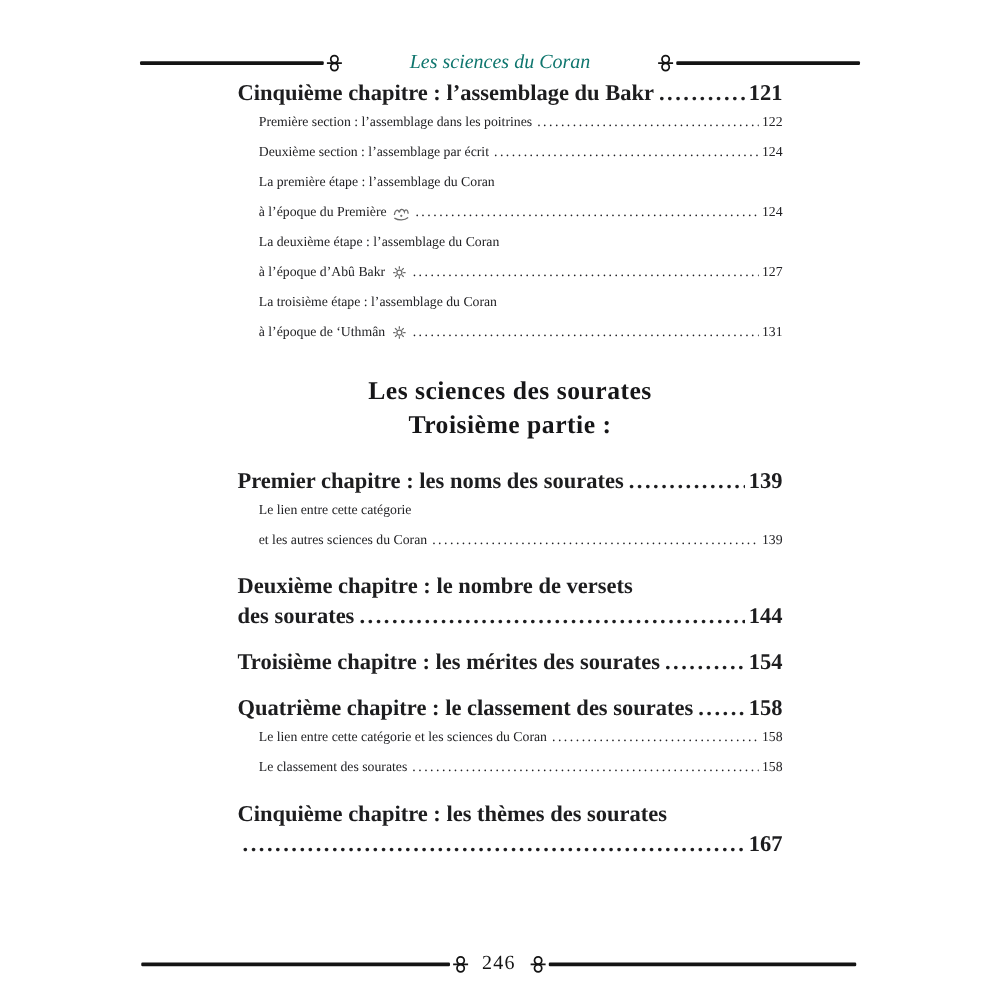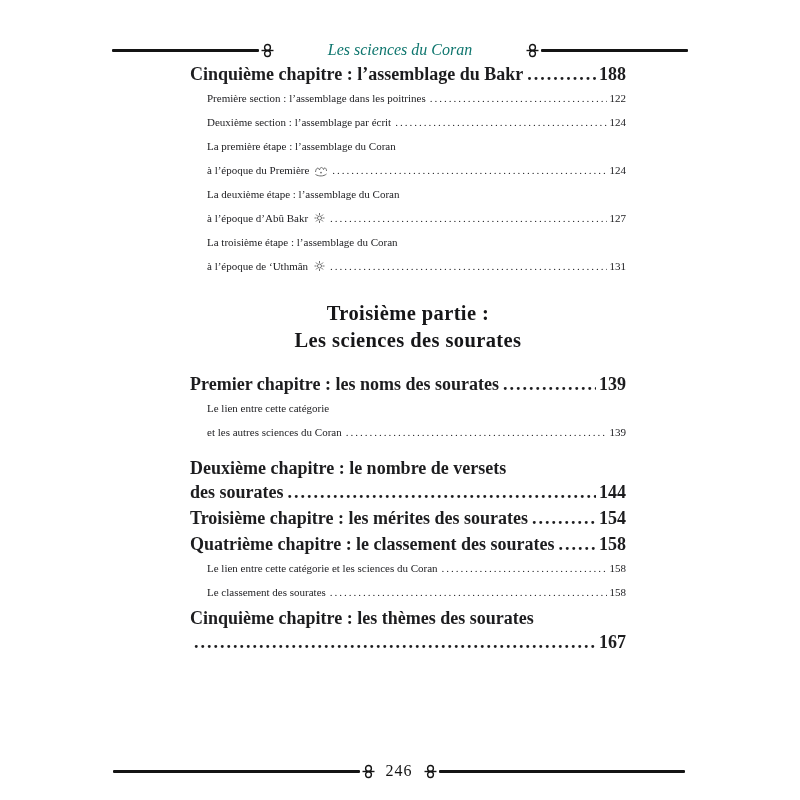--- a/index.html
+++ b/index.html
@@ -56,21 +56,21 @@
     letter-spacing: 2px;
     margin: 0 1px 0 4px;
     min-width: 8px;
   }
   .leader::after {
     content: "................................................................................................................";
   }
   .pg { flex: 0 0 auto; margin-left: 2px; }
 
   .mt-group { margin-top: 12px; }
-  .mt-group2 { margin-top: 2px; }
+  .mt-group2 { margin-top: 13px; }
 
   .part-heading {
     margin-top: 22px;
     margin-bottom: 18px;
     text-align: center;
     font-weight: bold;
     font-size: 20.5px;
     line-height: 27px;
     letter-spacing: 0.4px;
     color: #161618;
@@ -103,21 +103,21 @@
     </svg>
   </span>
   <span class="rule"></span>
 </div>
 
 <div class="toc">
 
   <div class="row chapter">
     <span>Cinquième chapitre : l’assemblage du Bakr</span>
     <span class="leader"></span>
-    <span class="pg">188</span>
+    <span class="pg">121</span>
   </div>
 
   <div class="row section">
     <span>Première section : l’assemblage dans les poitrines</span>
     <span class="leader"></span>
     <span class="pg">122</span>
   </div>
 
   <div class="row section">
     <span>Deuxième section : l’assemblage par écrit</span>
@@ -174,22 +174,22 @@
           <circle cx="6.5" cy="6" r="2"></circle>
           <path d="M6.5 1 V3 M6.5 9 V11 M1.5 6 H3.5 M9.5 6 H11.5 M3 2.5 L4.5 4 M10 2.5 L8.5 4 M3 9.5 L4.5 8 M10 9.5 L8.5 8"></path>
         </g>
       </svg>
     </span>
     <span class="leader"></span>
     <span class="pg">131</span>
   </div>
 
   <div class="part-heading">
+    <div>Les sciences des sourates</div>
     <div>Troisième partie :</div>
-    <div>Les sciences des sourates</div>
   </div>
 
   <div class="row chapter">
     <span>Premier chapitre : les noms des sourates</span>
     <span class="leader"></span>
     <span class="pg">139</span>
   </div>
 
   <div class="row section">
     <span>Le lien entre cette catégorie</span>

